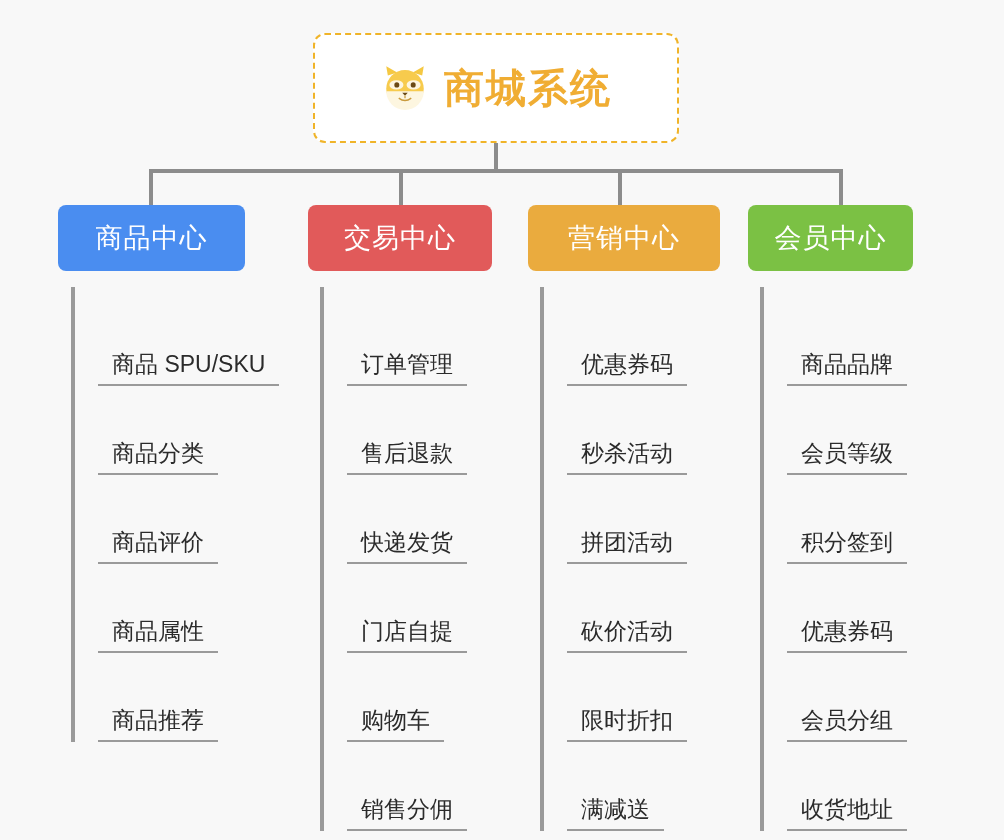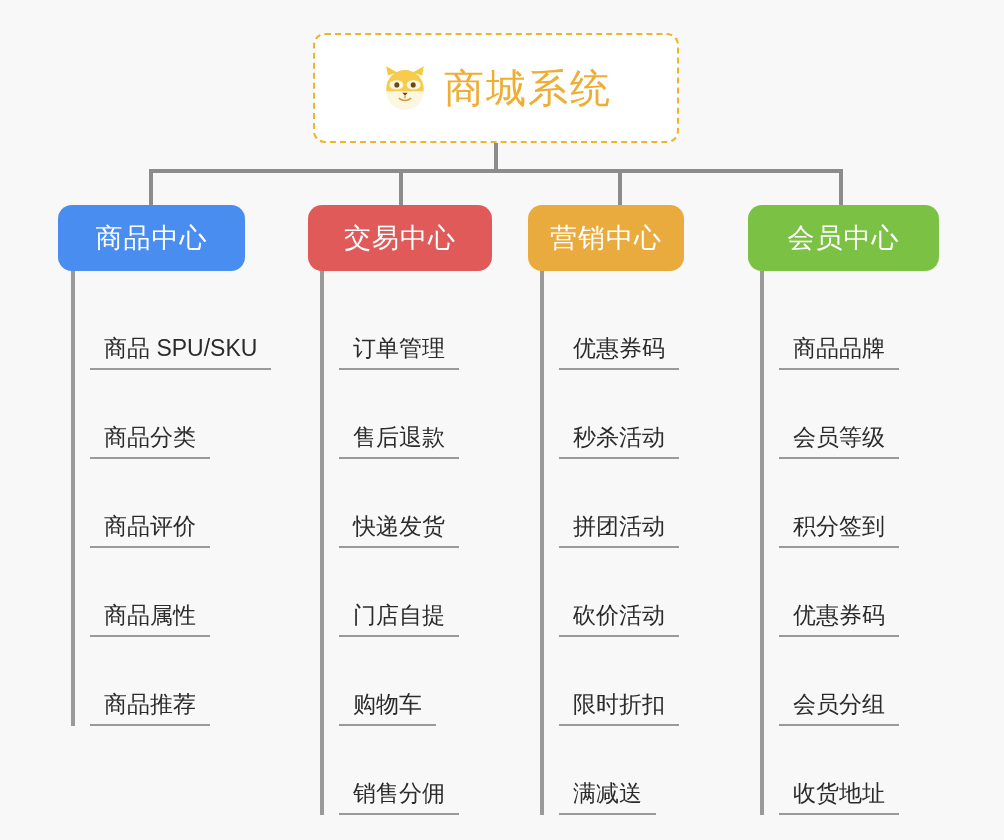--- a/index.html
+++ b/index.html
@@ -38,21 +38,21 @@
     line-height: 1;
     display: block;
     width: 50px;
     height: 50px;
   }
   .root-icon svg { display: block; }
   .root-title {
     font-size: 40px;
     color: #f0ad33;
     letter-spacing: 2px;
-    font-weight: 400;
+    font-weight: 700;
     white-space: nowrap;
   }
 
   
   .conn {
     position: absolute;
     background: #8c8c8c;
   }
   .conn-v { width: 4px; }
   .conn-h { height: 4px; }
@@ -70,38 +70,38 @@
     width: 187px;
   }
   .col-1 { left: 58px; }
   .col-2 { left: 308px; }
   .col-3 { left: 528px; }
   .col-4 { left: 748px; }
 
   .cat-box {
     width: 187px;
     height: 66px;
-    border-radius: 14px;
+    border-radius: 8px;
     display: flex;
     align-items: center;
     justify-content: center;
     color: #ffffff;
     font-size: 27px;
     letter-spacing: 1px;
     white-space: nowrap;
   }
   .col-2 .cat-box { width: 184px; }
-  .col-3 .cat-box { width: 156px; }
-  .col-4 .cat-box { width: 191px; }
+  .col-3 .cat-box { width: 192px; }
+  .col-4 .cat-box { width: 165px; }
 
   .leaf-list {
     position: relative;
-    margin-top: 0;
+    margin-top: 16px;
     padding-top: 10px;
-    padding-left: 15px;
+    padding-left: 23px;
     border-left: 4px solid #9a9a9a;
     margin-left: 13px;
   }
   .col-2 .leaf-list { margin-left: 12px; }
   .col-3 .leaf-list { margin-left: 12px; }
   .col-4 .leaf-list { margin-left: 12px; }
 
   .leaf-item {
     height: 89px;
     display: flex;

